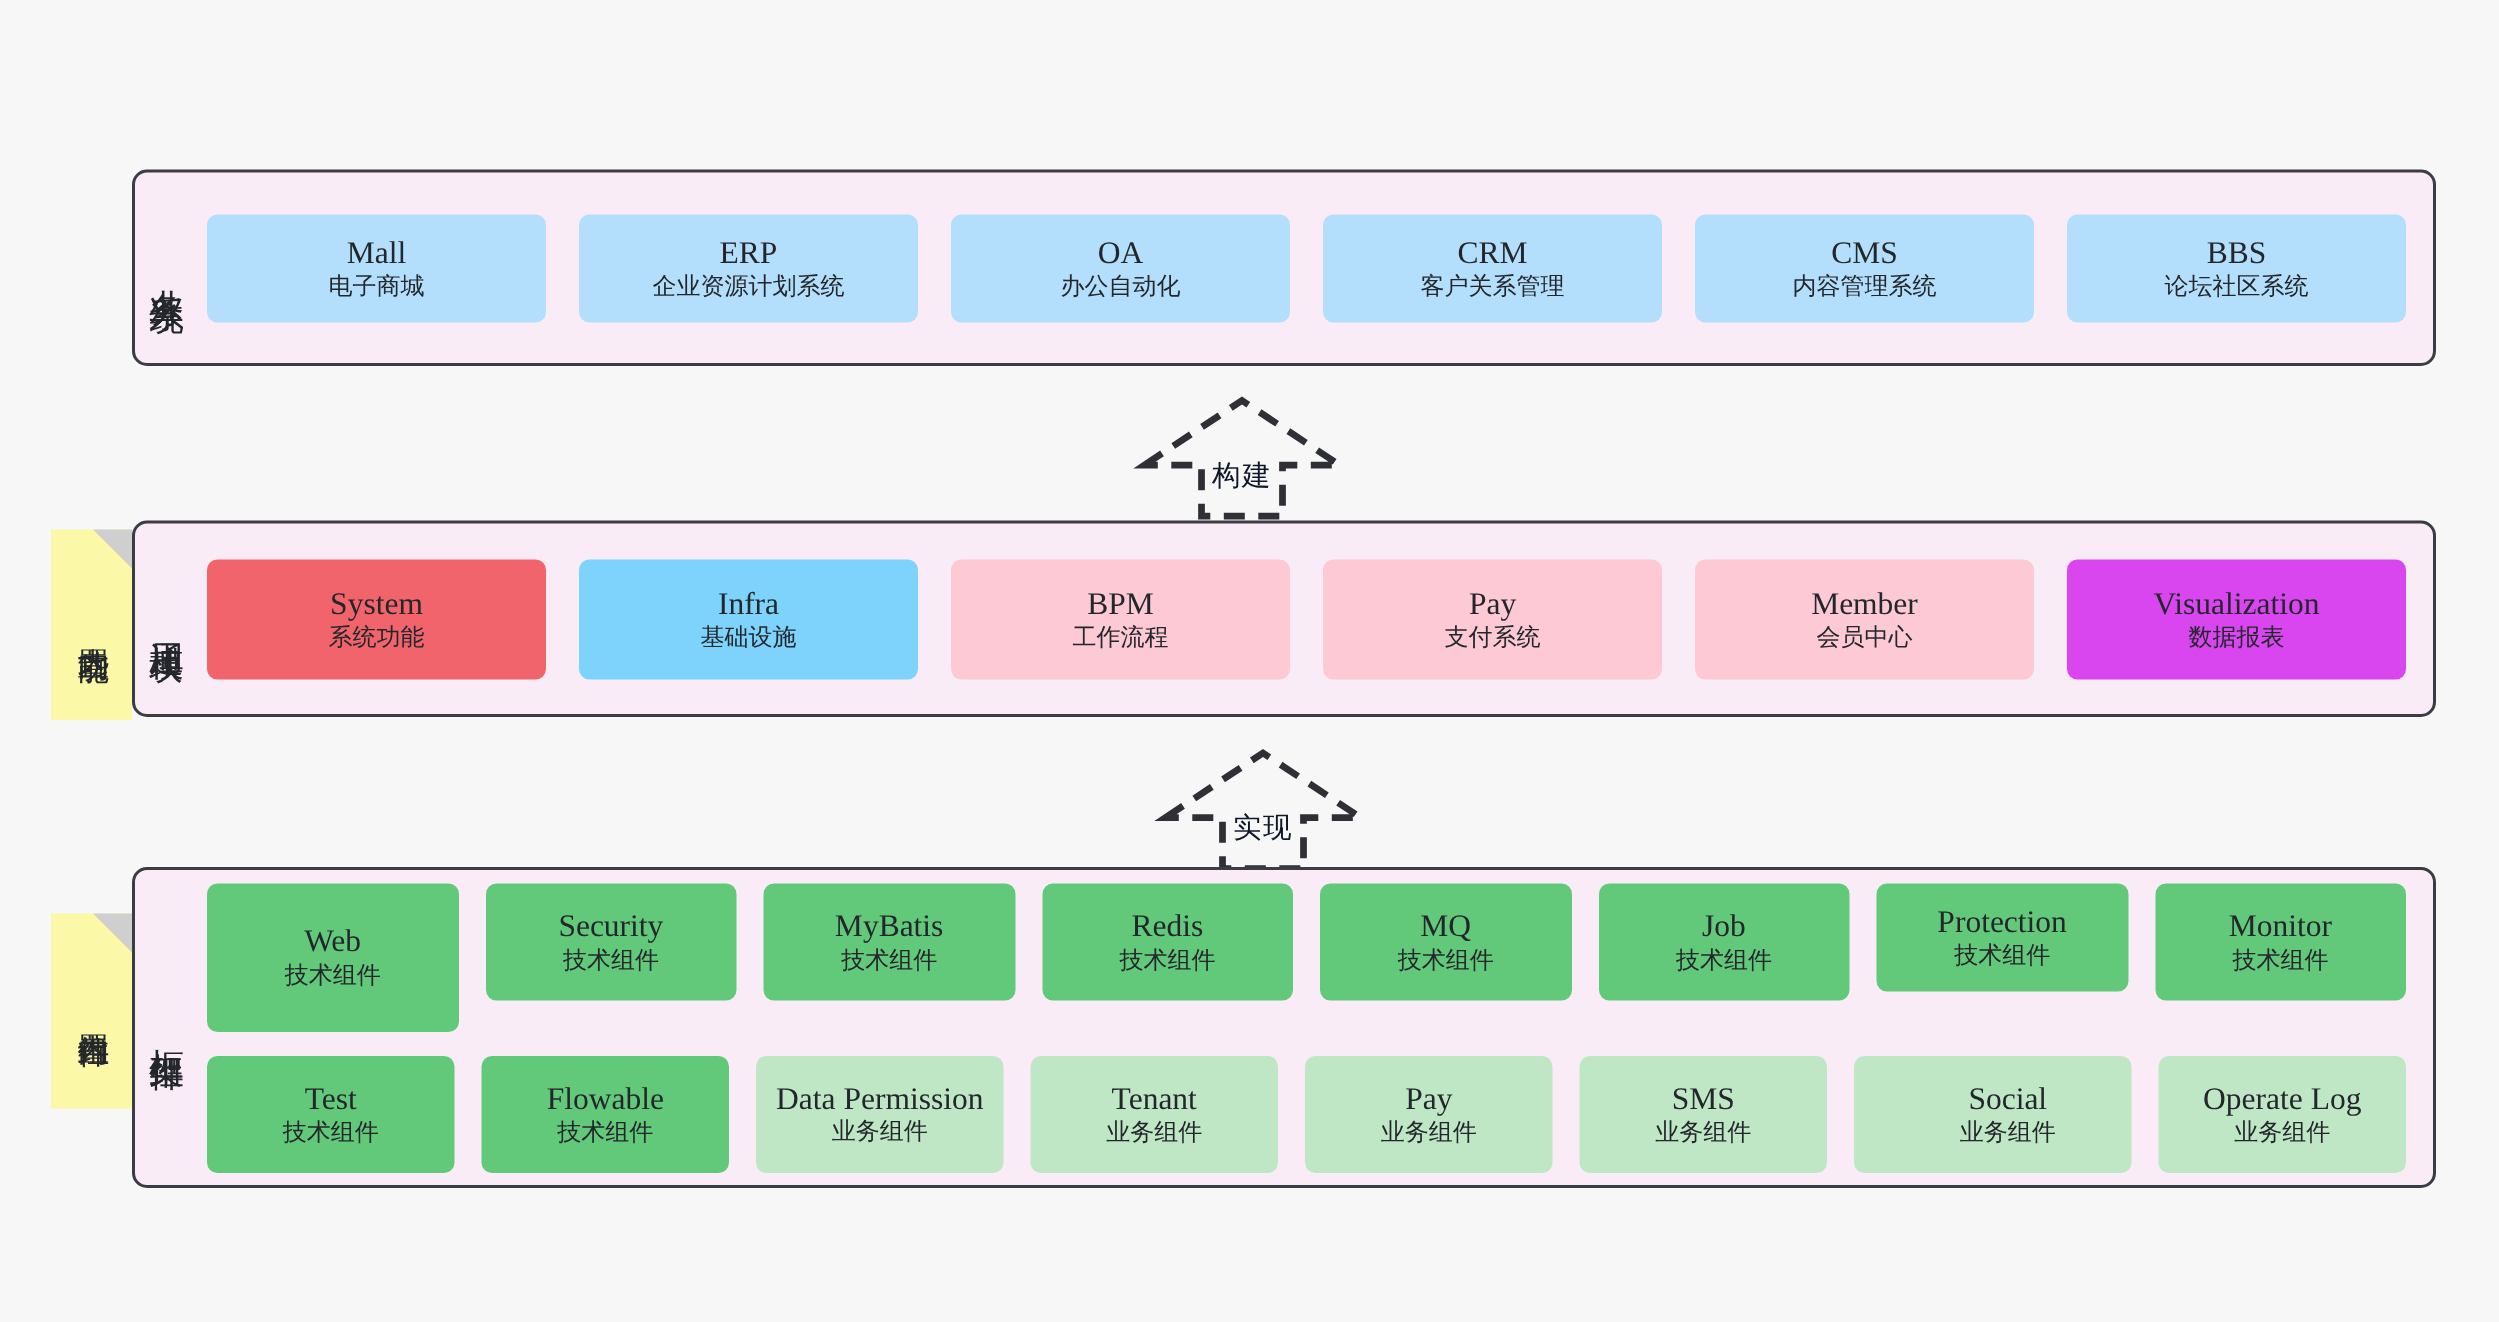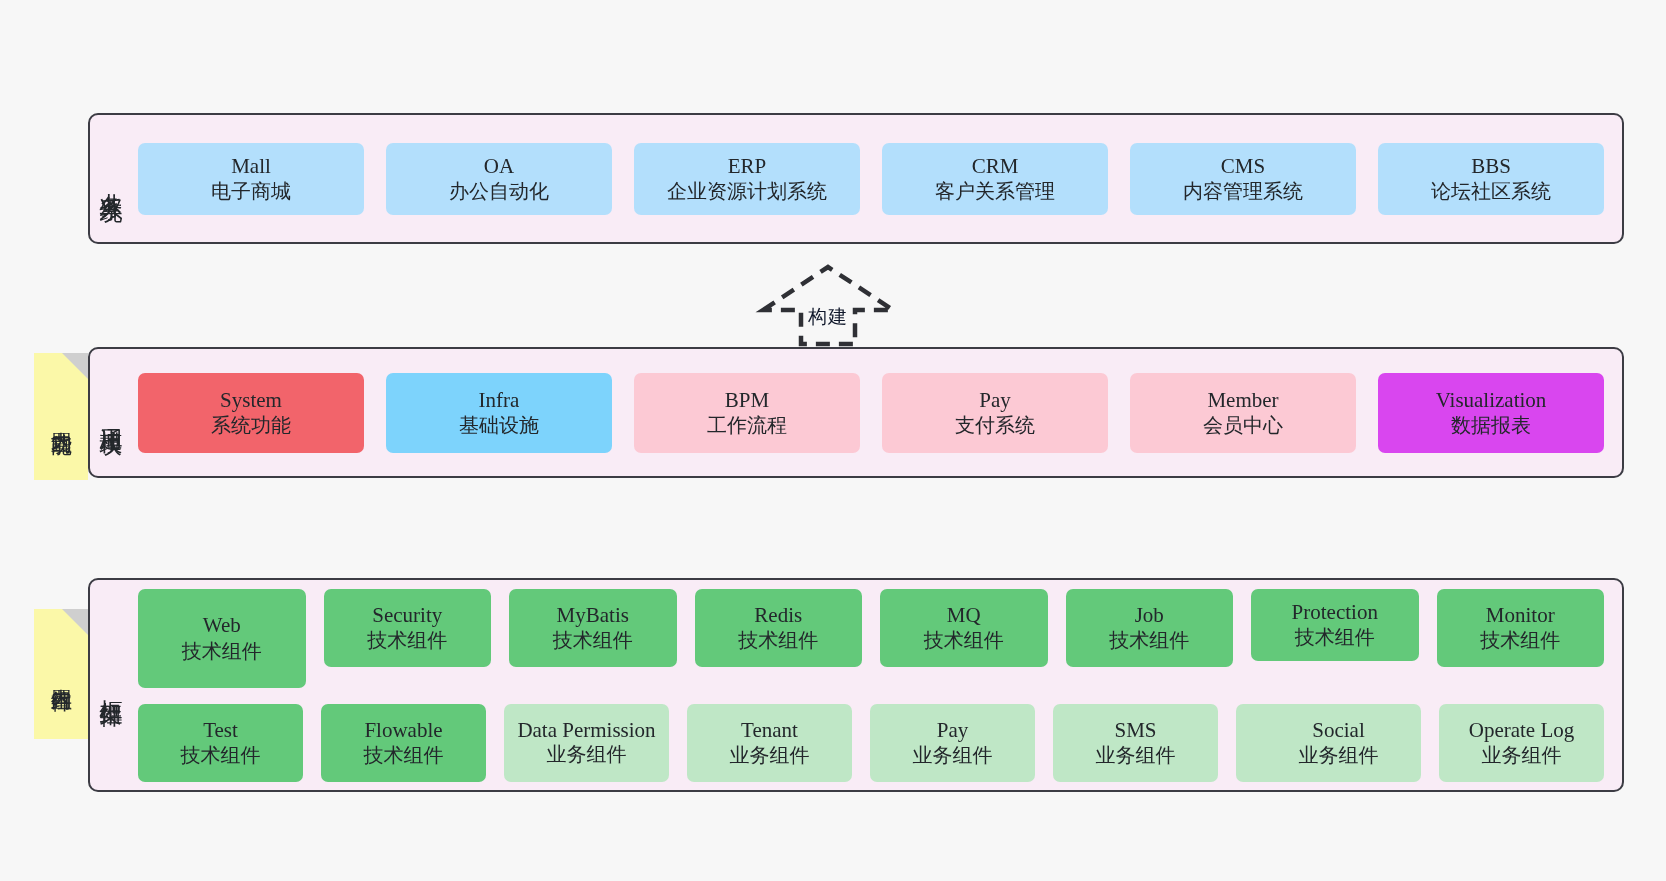--- a/index.html
+++ b/index.html
@@ -55,21 +55,21 @@
     display: flex;
     flex-direction: column;
     align-items: center;
     justify-content: center;
     text-align: center;
     color: #23272b;
     line-height: 1.22;
     padding: 6px 4px;
   }
   .cell .t-en { font-size: 21px; }
-  .cell .t-cn { font-size: 20px; }
+  .cell .t-cn { font-size: 16px; }
 
   
   .sticky {
     position: absolute;
     background: #fbf8a8;
     display: flex;
     align-items: center;
     justify-content: center;
     font-size: 21px;
     color: #23272b;
@@ -108,26 +108,26 @@
 
   <div class="section" id="sec-business" style="left:88px; top:113px; width:1536px; height:131px;">
     <div class="section-label">业务系统</div>
     <div class="section-body">
       <div class="row">
         <div class="cell" style="background:#b3dffc; height:72px;">
           <span class="t-en">Mall</span>
           <span class="t-cn">电子商城</span>
         </div>
         <div class="cell" style="background:#b3dffc; height:72px;">
+          <span class="t-en">ERP</span>
+          <span class="t-cn">企业资源计划系统</span>
+        </div>
+        <div class="cell" style="background:#b3dffc; height:72px;">
           <span class="t-en">OA</span>
           <span class="t-cn">办公自动化</span>
-        </div>
-        <div class="cell" style="background:#b3dffc; height:72px;">
-          <span class="t-en">ERP</span>
-          <span class="t-cn">企业资源计划系统</span>
         </div>
         <div class="cell" style="background:#b3dffc; height:72px;">
           <span class="t-en">CRM</span>
           <span class="t-cn">客户关系管理</span>
         </div>
         <div class="cell" style="background:#b3dffc; height:72px;">
           <span class="t-en">CMS</span>
           <span class="t-cn">内容管理系统</span>
         </div>
         <div class="cell" style="background:#b3dffc; height:72px;">
@@ -172,20 +172,26 @@
           <span class="t-cn">会员中心</span>
         </div>
         <div class="cell" style="background:#d946ef; height:80px;">
           <span class="t-en">Visualization</span>
           <span class="t-cn">数据报表</span>
         </div>
       </div>
     </div>
   </div>
 
+  <div class="arrow" id="arr-impl" style="left:769px; top:497px; width:146px; height:86px;">
+    <svg width="146" height="86" viewBox="0 0 146 86">
+      <path d="M 8 48 L 73 5 L 138 48 L 100 48 L 100 82 L 46 82 L 46 48 Z" fill="none" stroke="#2f3035" stroke-width="4.5" stroke-dasharray="14 9" stroke-linejoin="miter"></path>
+    </svg>
+    <div class="arrow-text" style="top:42px;">实现</div>
+  </div>
 
   <div class="sticky" id="sticky-comp" style="left:34px; top:609px; width:54px; height:130px;">内置组件</div>
 
   <div class="section" id="sec-framework" style="left:88px; top:578px; width:1536px; height:214px;">
     <div class="section-label">框架组件</div>
     <div class="section-body">
 
       <div class="row" style="gap:18px;">
         <div class="cell" style="background:#63c97a; height:99px;">
           <span class="t-en">Web</span>

